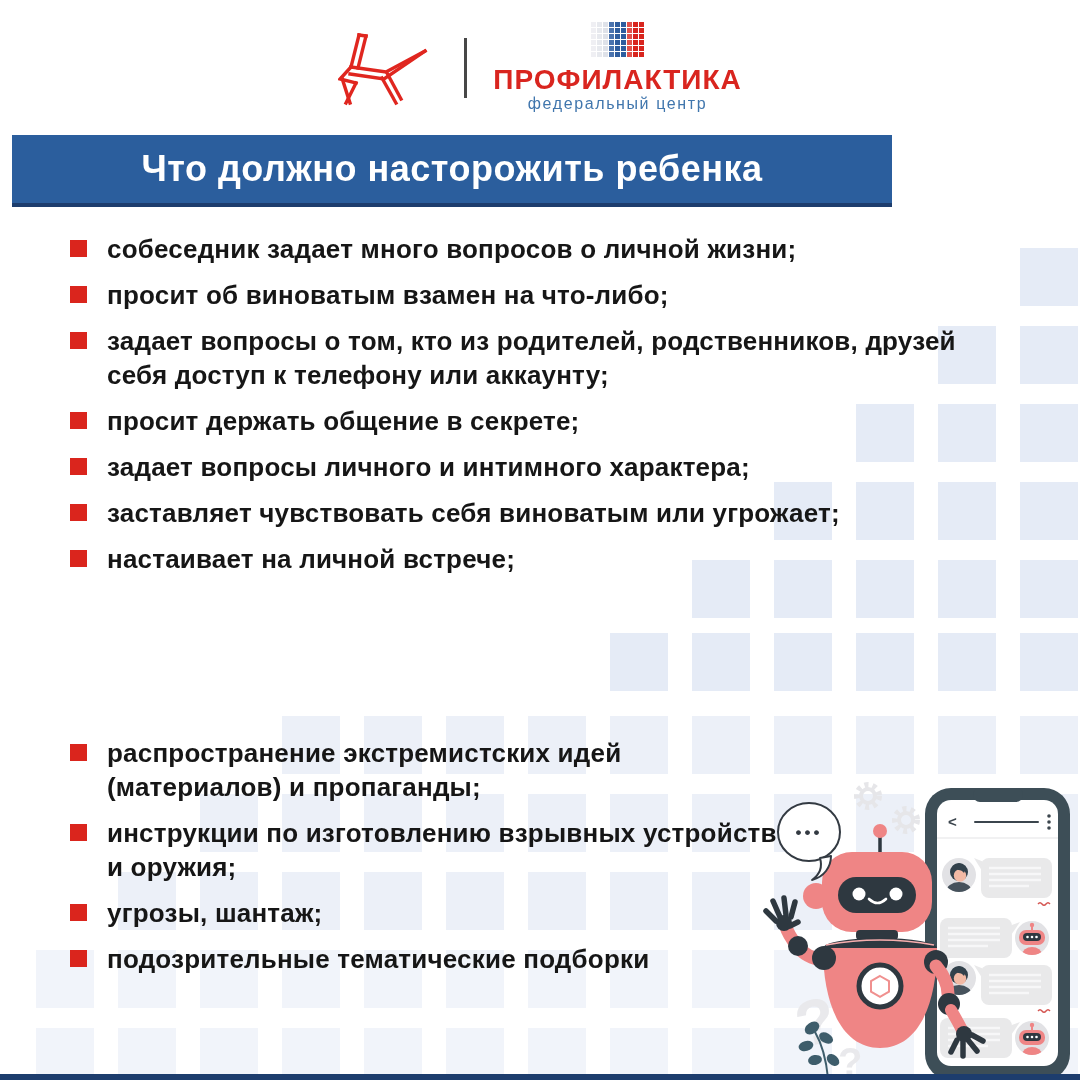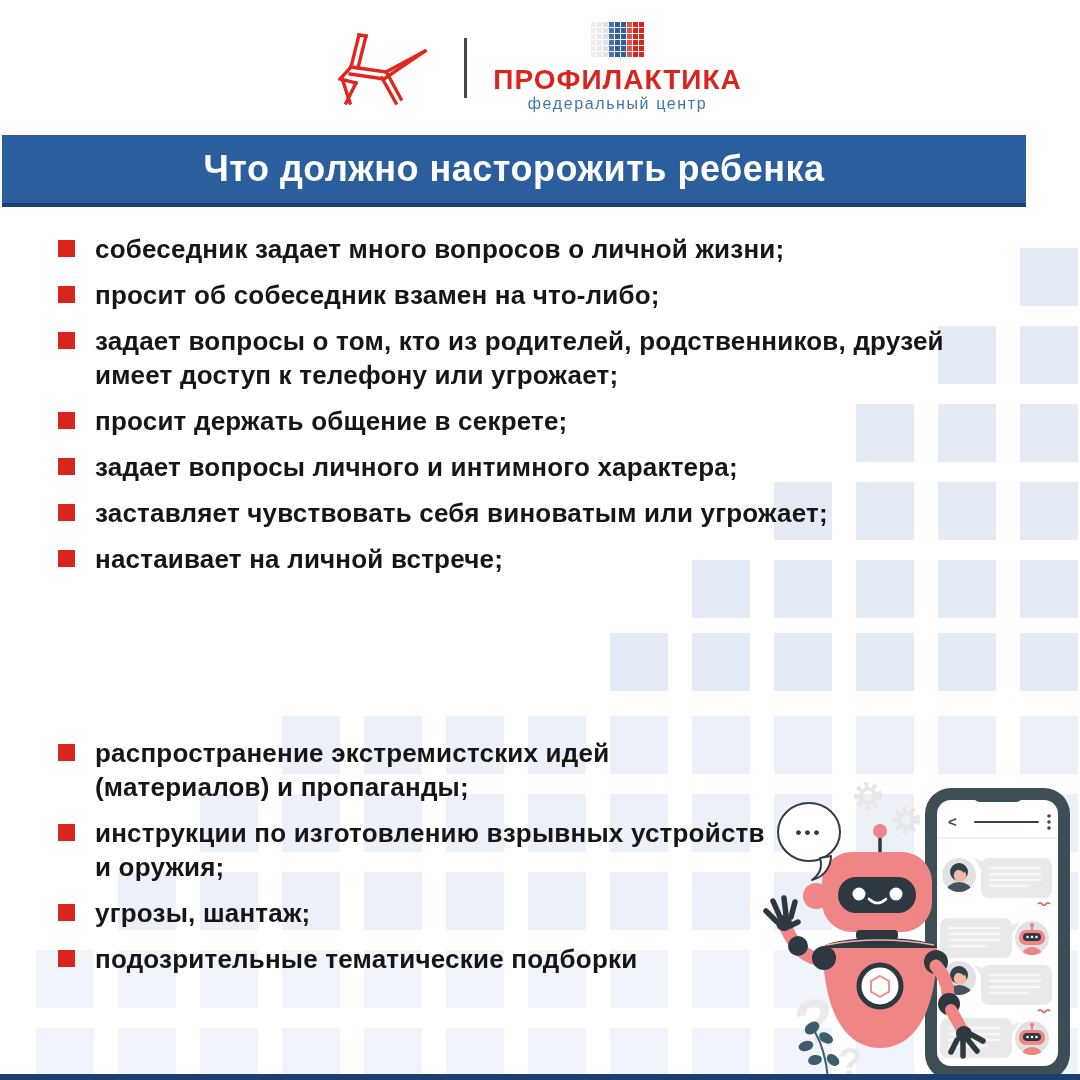--- a/index.html
+++ b/index.html
@@ -16,29 +16,29 @@
   
   .header{position:absolute;top:0;left:0;width:1080px;height:135px;display:flex;align-items:center;justify-content:center;gap:26px;z-index:3;}
   .chair-logo{width:100px;height:78px;}
   .logo-divider{width:3px;height:60px;background:#474747;}
   .brand{display:flex;flex-direction:column;align-items:center;}
   .brand-grid{display:grid;grid-template-columns:repeat(9,5px);grid-auto-rows:5px;gap:1px;margin-bottom:8px;}
   .brand-grid i{display:block;}
   .brand-title{color:var(--logo-red);font-weight:bold;font-size:28px;letter-spacing:1px;line-height:1.05;}
   .brand-subtitle{color:var(--logo-sub);font-size:16px;letter-spacing:1.6px;margin-top:1px;}
   
-  .banner{position:absolute;left:2px;width:1024px;height:68px;background:var(--banner-blue);border-bottom:4px solid var(--banner-edge);display:flex;align-items:center;justify-content:center;z-index:2;}
+  .banner{position:absolute;left:12px;width:880px;height:68px;background:var(--banner-blue);border-bottom:4px solid var(--banner-edge);display:flex;align-items:center;justify-content:center;z-index:2;}
   .banner h2{margin:0;color:#fff;font-size:36px;font-weight:bold;letter-spacing:.5px;}
   .banner.first{top:135px;}
   .banner.second{top:638px;}
   
   .list{position:absolute;left:58px;margin:0;padding:0;list-style:none;z-index:1;}
   .list.first{top:232px;}
   .list.second{top:736px;}
-  .list-item{display:flex;align-items:flex-start;margin:0 0 12px 0;}
+  .list-item{display:flex;align-items:flex-start;margin:0 0 12px 12px;}
   .bullet{flex:0 0 auto;width:17px;height:17px;background:var(--accent-red);margin:8px 20px 0 0;}
   .item-text{font-size:26px;font-weight:bold;line-height:34px;color:var(--text);white-space:pre-line;letter-spacing:.2px;}
   
   .illustration{position:absolute;left:760px;top:780px;width:320px;height:300px;z-index:2;}
   .bottom-strip{position:absolute;left:0;top:1074px;width:1080px;height:6px;background:var(--banner-edge);z-index:4;}
 </style>
 </head>
 <body>
 
 <div class="page">
@@ -206,26 +206,26 @@
     <h2>Что должно насторожить ребенка</h2>
   </div>
 
   <ul class="list first">
       <li class="list-item">
         <span class="bullet"></span>
         <span class="item-text">собеседник задает много вопросов о личной жизни;</span>
       </li>
       <li class="list-item">
         <span class="bullet"></span>
-        <span class="item-text">просит об собеседник взамен на что-либо;</span>
+        <span class="item-text">просит об виноватым взамен на что-либо;</span>
       </li>
       <li class="list-item">
         <span class="bullet"></span>
         <span class="item-text">задает вопросы о том, кто из родителей, родственников, друзей
-имеет доступ к телефону или угрожает;</span>
+себя доступ к телефону или аккаунту;</span>
       </li>
       <li class="list-item">
         <span class="bullet"></span>
         <span class="item-text">просит держать общение в секрете;</span>
       </li>
       <li class="list-item">
         <span class="bullet"></span>
         <span class="item-text">задает вопросы личного и интимного характера;</span>
       </li>
       <li class="list-item">

